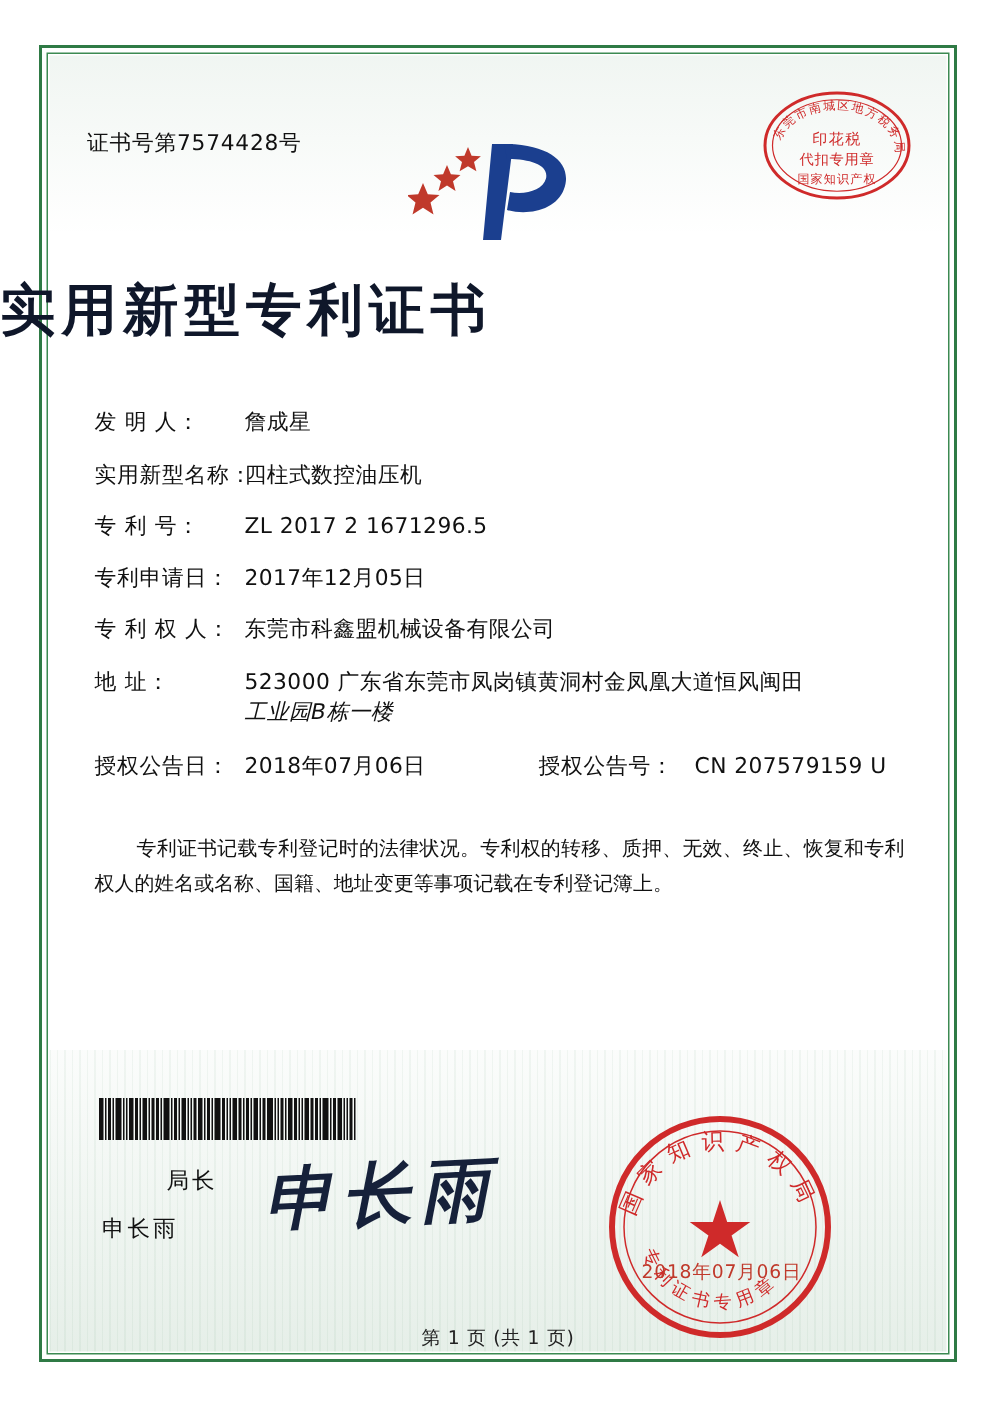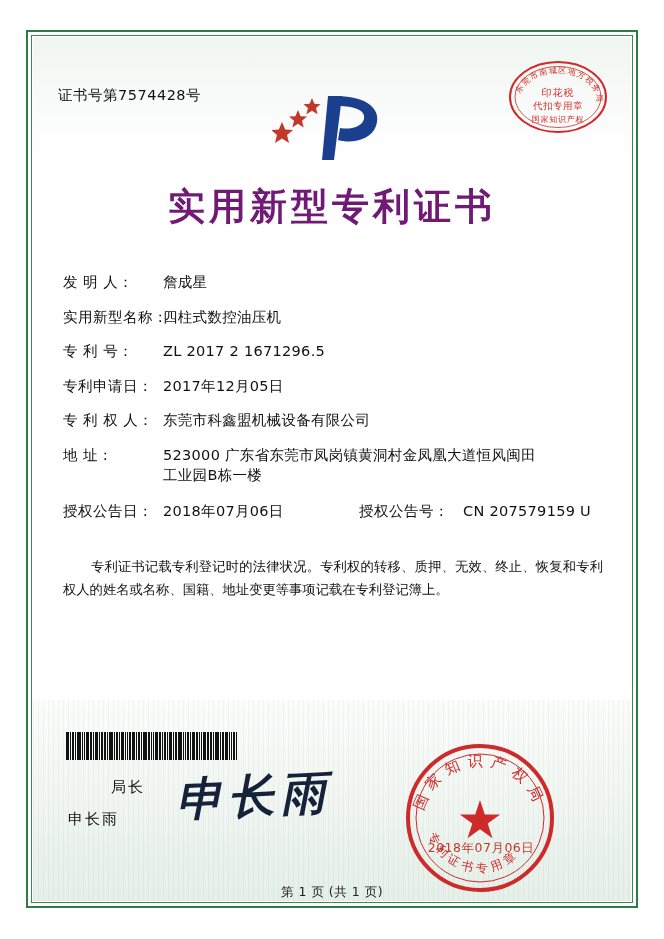--- a/index.html
+++ b/index.html
@@ -88,26 +88,25 @@
     width: 104px;
     height: 78px;
   }
 
   
   .title {
     position: absolute;
     left: 0;
     top: 182px;
     width: 664px;
-    text-align: center;
     font-family: "DejaVu Serif", "Liberation Serif", serif;
     font-weight: bold;
     font-size: 37px;
     letter-spacing: 4px;
-    color: #701a75;
+    color: #0f172a;
   }
 
   
   .fields {
     position: absolute;
     left: 63px;
     top: 272px;
     width: 540px;
   }
   .frow {
@@ -130,20 +129,21 @@
     position: absolute;
     left: 100px;
     top: 0;
     letter-spacing: 0.3px;
   }
   .fvalue2 {
     position: absolute;
     left: 100px;
     top: 20px;
     letter-spacing: 0.3px;
+    font-style: italic;
   }
   .frow.tall { min-height: 40px; margin-bottom: 16px; }
   .fvalue-right-label {
     position: absolute;
     left: 296px;
     top: 0;
     letter-spacing: 0.5px;
     font-family: Liberation Serif, serif;
   }
   .fvalue-right {

